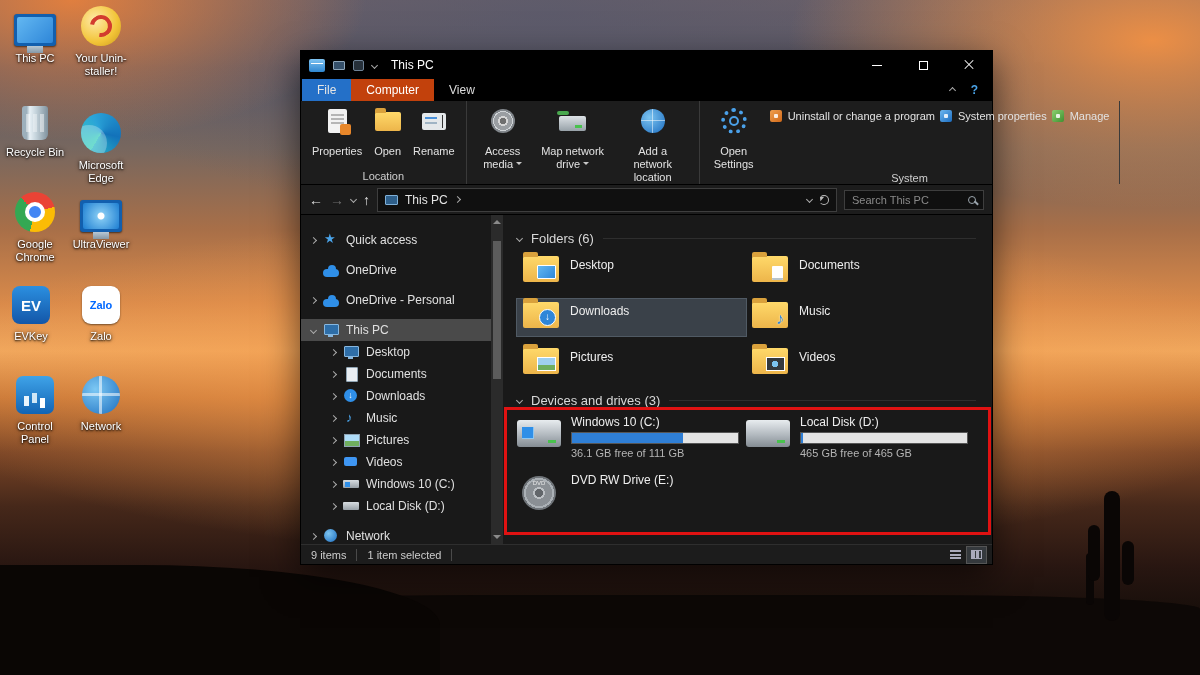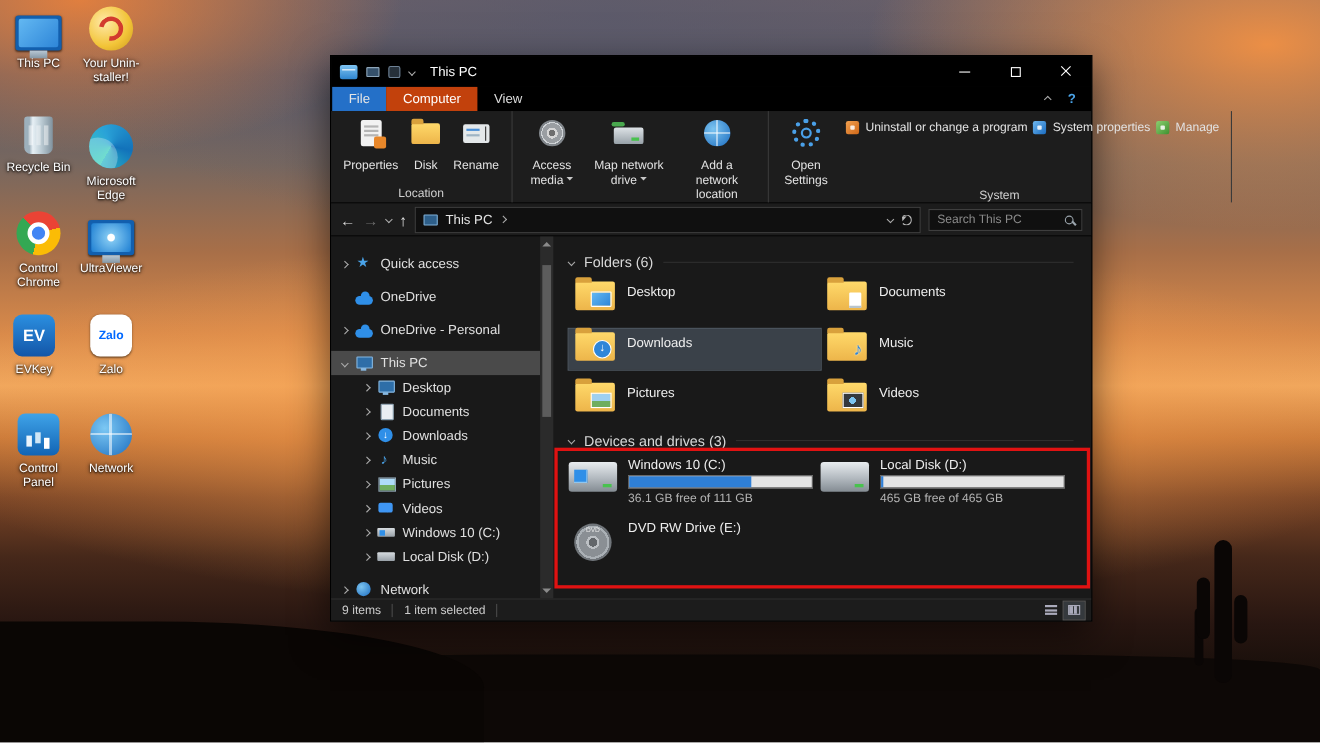--- a/index.html
+++ b/index.html
@@ -274,21 +274,21 @@
   <div class="dicon" style="left:70px;top:113px;">
     <div class="dicon-img">
         <div class="ig-edge"></div>
       </div>
     <div class="dicon-label">Microsoft Edge</div>
   </div>
   <div class="dicon" style="left:4px;top:192px;">
     <div class="dicon-img">
         <div class="ig-chrome"></div>
       </div>
-    <div class="dicon-label">Control Chrome</div>
+    <div class="dicon-label">Google Chrome</div>
   </div>
   <div class="dicon" style="left:70px;top:192px;">
     <div class="dicon-img">
         <div class="ig-monitor uv"></div>
       </div>
     <div class="dicon-label">UltraViewer</div>
   </div>
   <div class="dicon" style="left:0;top:284px;">
     <div class="dicon-img">
         <div class="ig-evkey"></div>
@@ -353,21 +353,21 @@
           <div class="rbtn">
             <div class="ricon-slot">
                 <div class="ri-props"></div>
               </div>
             <div class="rlabel-wrap"><span>Properties</span></div>
           </div>
           <div class="rbtn">
             <div class="ricon-slot">
                 <div class="fold ri-open"></div>
               </div>
-            <div class="rlabel-wrap"><span>Disk</span></div>
+            <div class="rlabel-wrap"><span>Open</span></div>
           </div>
           <div class="rbtn">
             <div class="ricon-slot">
                 <div class="ri-rename"></div>
               </div>
             <div class="rlabel-wrap"><span>Rename</span></div>
           </div>
         </div>
         <div class="rgroup-label">Location</div>
       </div>

